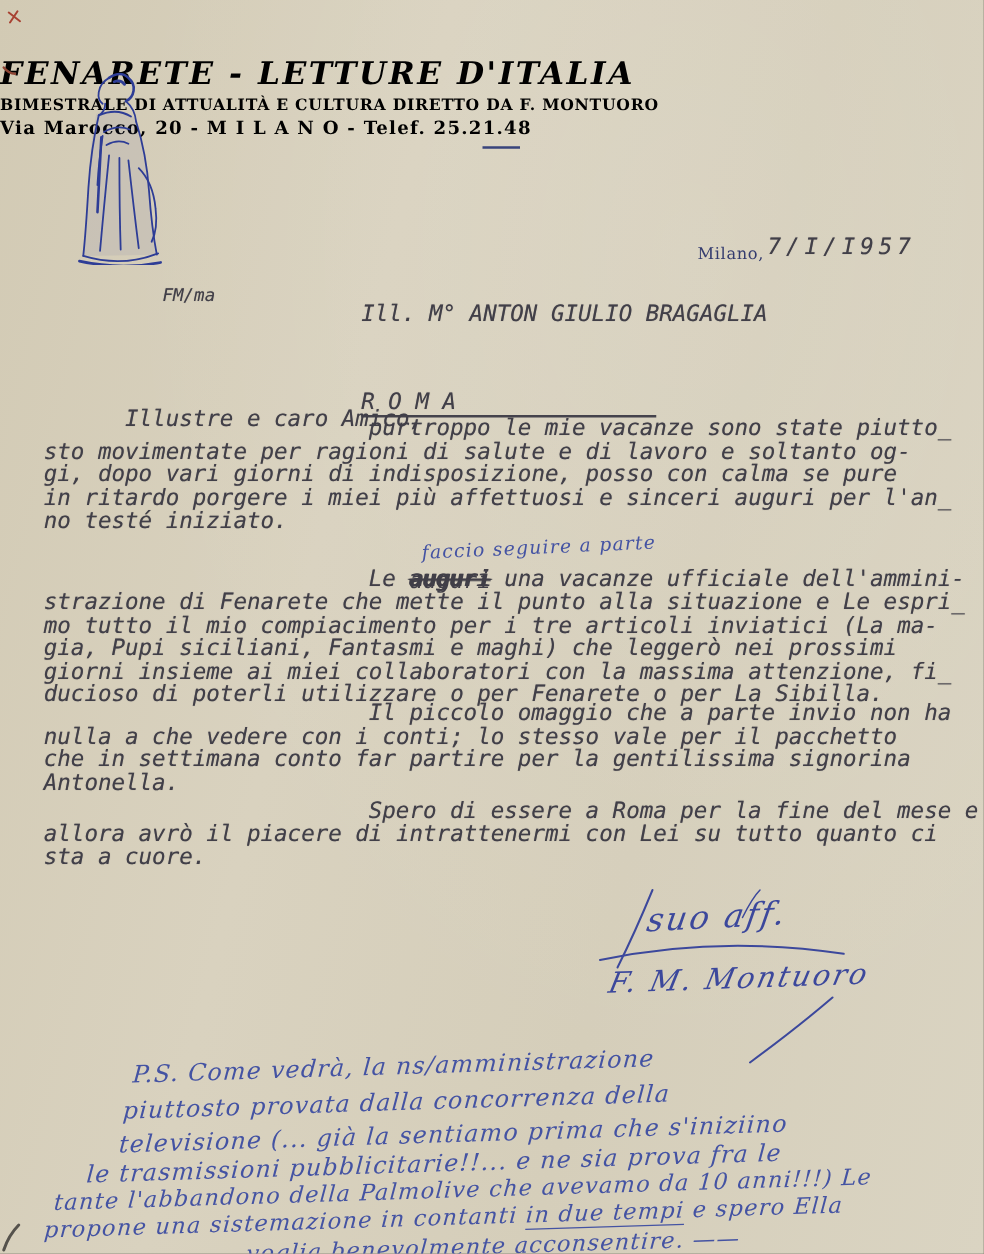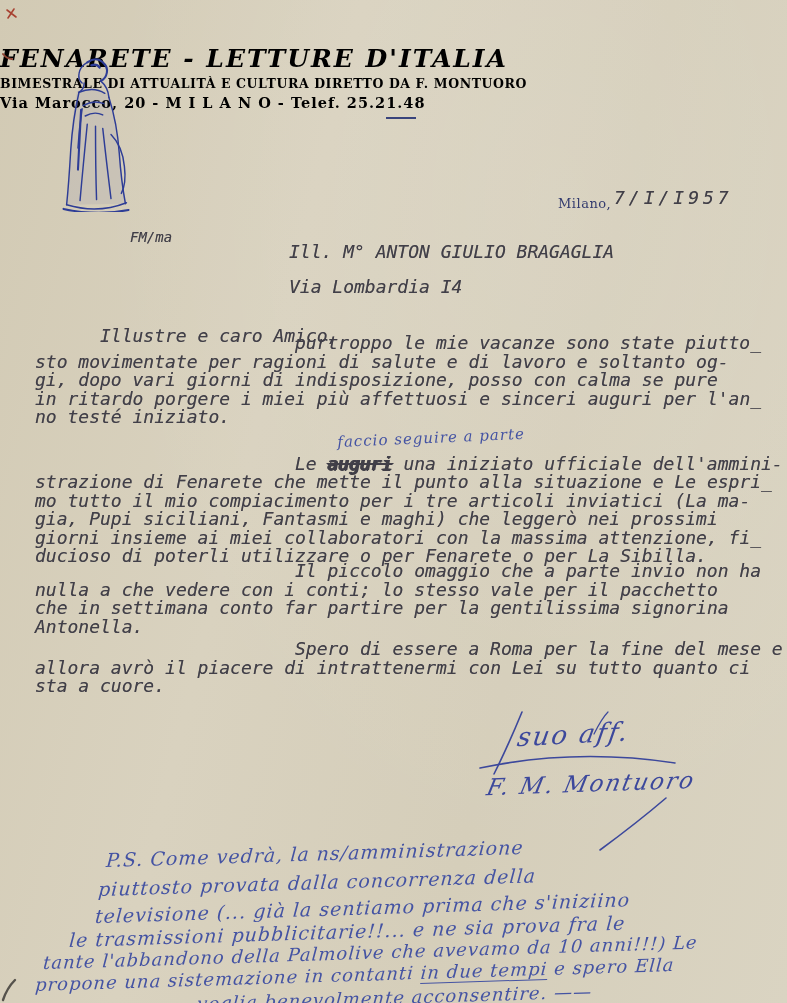--- a/index.html
+++ b/index.html
@@ -111,32 +111,32 @@
     <path d="M20,38 q16,-8 30,3 q8,24 11,55 q3,30 6,51 l-57,1 q3,-24 4,-54 q1,-32 6,-56z" stroke="none" fill="rgba(46,61,150,0.07)"></path>
   </svg>
 
   <div class="typed ref">FM/ma</div>
   <div class="typed dateline">
     <span class="city">Milano,</span>
     <span class="date">7/I/I957</span>
   </div>
 
   <div class="typed recipient"><span>Ill. M° ANTON GIULIO BRAGAGLIA</span><br>
-<span>Via Lombardia I4</span><br>
-</div>
+<br>
+<span class="roma">R O M A</span></div>
 
   <div class="typed salutation">Illustre e caro Amico,</div>
   <div class="typed p1 indent">purtroppo le mie vacanze sono state piutto_
 sto movimentate per ragioni di salute e di lavoro e soltanto og-
 gi, dopo vari giorni di indisposizione, posso con calma se pure
 in ritardo porgere i miei più affettuosi e sinceri auguri per l'an_
 no testé iniziato.</div>
 
   <div class="hand insert">faccio seguire a parte</div>
-  <div class="typed p2first indent"><span>Le </span><span class="struck">auguri</span><span> una iniziato ufficiale dell'ammini-</span></div>
+  <div class="typed p2first indent"><span>Le </span><span class="struck">auguri</span><span> una vacanze ufficiale dell'ammini-</span></div>
   <div class="typed p2rest">strazione di Fenarete che mette il punto alla situazione e Le espri_
 mo tutto il mio compiacimento per i tre articoli inviatici (La ma-
 gia, Pupi siciliani, Fantasmi e maghi) che leggerò nei prossimi
 giorni insieme ai miei collaboratori con la massima attenzione, fi_
 ducioso di poterli utilizzare o per Fenarete o per La Sibilla.</div>
 
   <div class="typed p3 indent">Il piccolo omaggio che a parte invio non ha
 nulla a che vedere con i conti; lo stesso vale per il pacchetto
 che in settimana conto far partire per la gentilissima signorina
 Antonella.</div>

